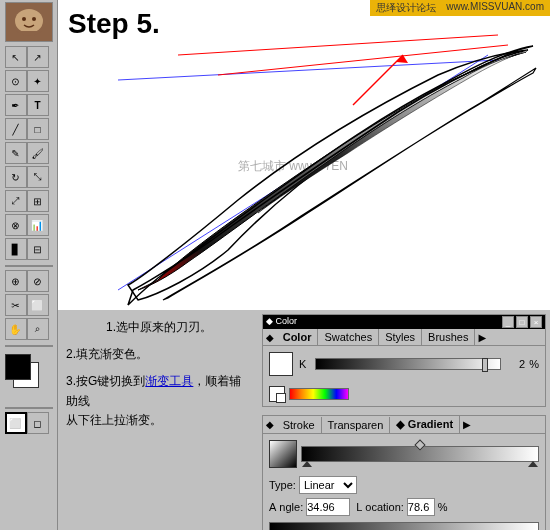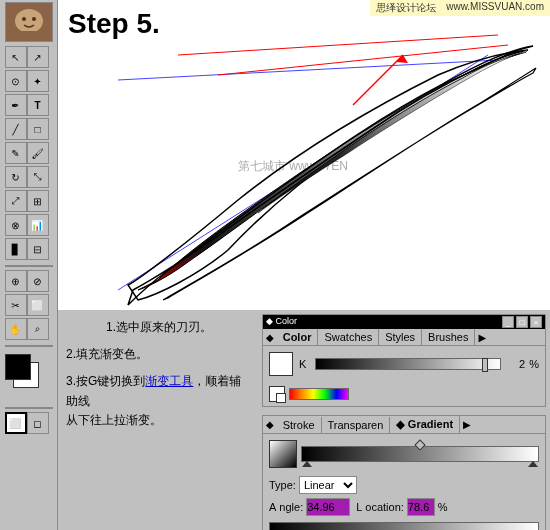--- a/index.html
+++ b/index.html
@@ -104,21 +104,21 @@
       background: white;
       display: flex;
       flex-direction: column;
     }
 
     
     .watermark-bar {
       position: absolute;
       top: 0;
       right: 0;
-      background: #fef9c3;
+      background: #eab308;
       padding: 1px 6px;
       font-size: 10px;
       color: #333;
       display: flex;
       gap: 10px;
       z-index: 10;
     }
 
     
     .canvas-area {
@@ -370,21 +370,21 @@
 
     .field-label {
       font-size: 11px;
     }
 
     .field-input {
       width: 50px;
       height: 18px;
       font-size: 11px;
       border: 1px solid #888;
-      background: #a21caf;
+      background: #ffffff;
       padding: 1px 0;
     }
 
     .type-select {
       width: 58px;
       height: 18px;
       font-size: 11px;
       border: 1px solid #888;
       background: white;
     }

